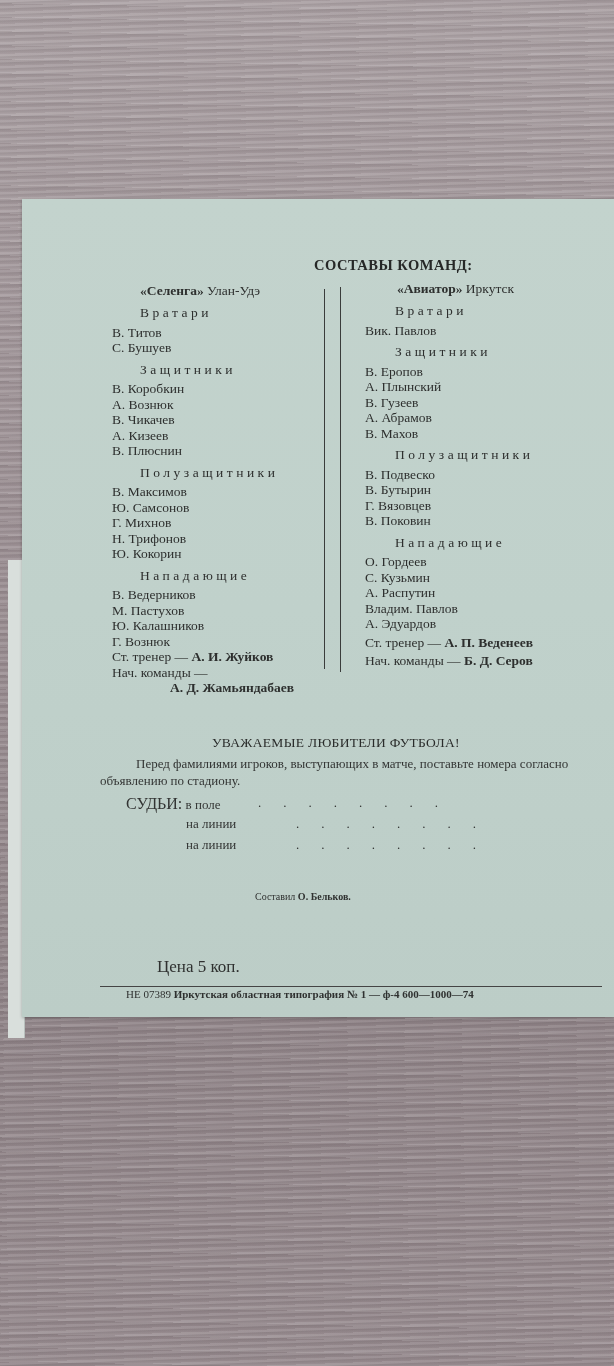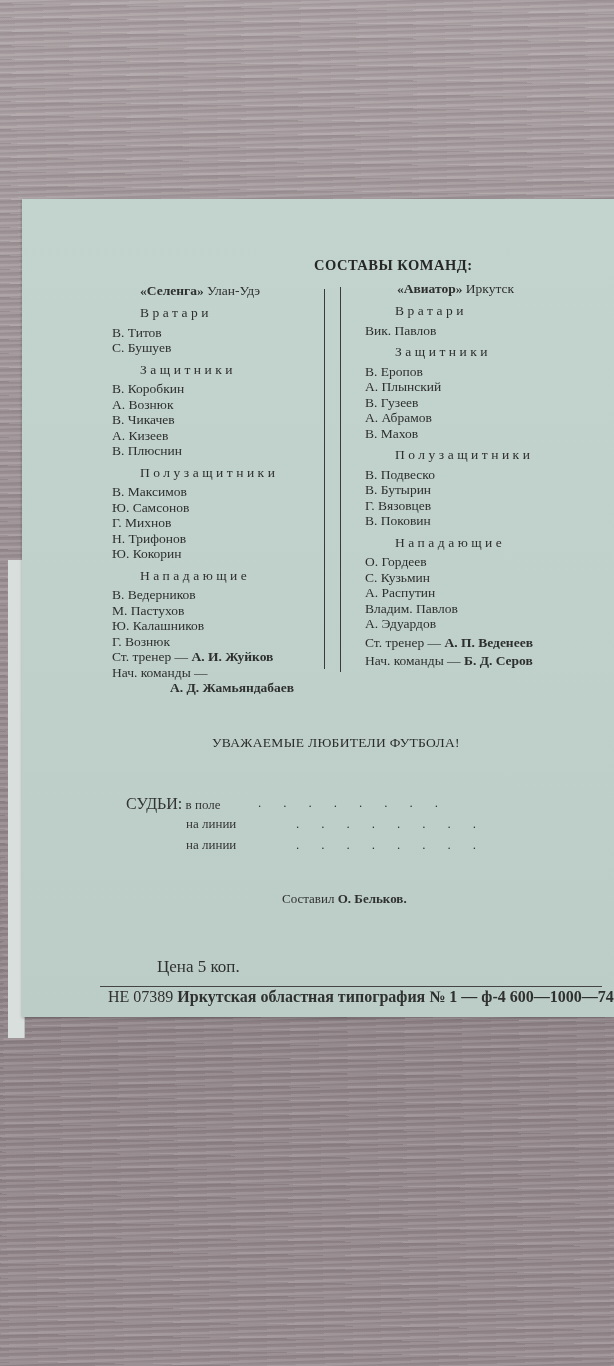--- a/index.html
+++ b/index.html
@@ -41,25 +41,25 @@
     letter-spacing:0.3px; color:#2a2c2b;
   }
   .intro {
     position:absolute; left:100px; top:556px; width:490px; font-size:13px;
     line-height:17px; text-indent:36px; color:#333534;
   }
   .judges { position:absolute; left:126px; top:596px; font-size:13px; color:#333534; }
   .judge-row { height:21px; position:relative; white-space:nowrap; }
   .judge-main { font-size:16px; }
   .dots { position:absolute; top:0; letter-spacing:22px; }
-  .compiled { position:absolute; left:260px; top:692px; font-size:13px; color:#2f3130; }
+  .compiled { position:absolute; left:233px; top:692px; font-size:10px; color:#2f3130; }
   .compiled b { font-weight:bold; }
   .price { position:absolute; left:135px; top:758px; font-size:17px; color:#2f3130; }
   .rule { position:absolute; left:78px; top:787px; width:502px; height:1px; background:#444; }
-  .imprint { position:absolute; left:86px; top:789px; font-size:16px; color:#2f3130; white-space:nowrap; }
+  .imprint { position:absolute; left:104px; top:789px; font-size:11px; color:#2f3130; white-space:nowrap; }
   .imprint b { font-weight:bold; }
 </style>
 </head>
 <body>
 
 <div class="paper-under"></div>
 
 <div class="paper">
 
   <div class="title">СОСТАВЫ КОМАНД:</div>
@@ -142,20 +142,21 @@
       <span>Ст. тренер —</span>
       <b>А. П. Веденеев</b>
     </div>
     <div class="staff" style="margin-top:3px;">
       <span>Нач. команды —</span>
       <b>Б. Д. Серов</b>
     </div>
   </div>
 
   <div class="notice">УВАЖАЕМЫЕ ЛЮБИТЕЛИ ФУТБОЛА!</div>
+  <div class="intro" style="left:78px; width:500px;">Перед фамилиями игроков, выступающих в матче, поставьте номера согласно объявлению по стадиону.</div>
 
   <div class="judges" style="left:104px;">
     <div class="judge-row">
       <span class="judge-main">СУДЬИ:</span>
       <span>в поле</span>
       <span class="dots" style="left:132px;">........</span>
     </div>
     <div class="judge-row" style="padding-left:60px;">
       <span>на линии</span>
       <span class="dots" style="left:170px;">........</span>

